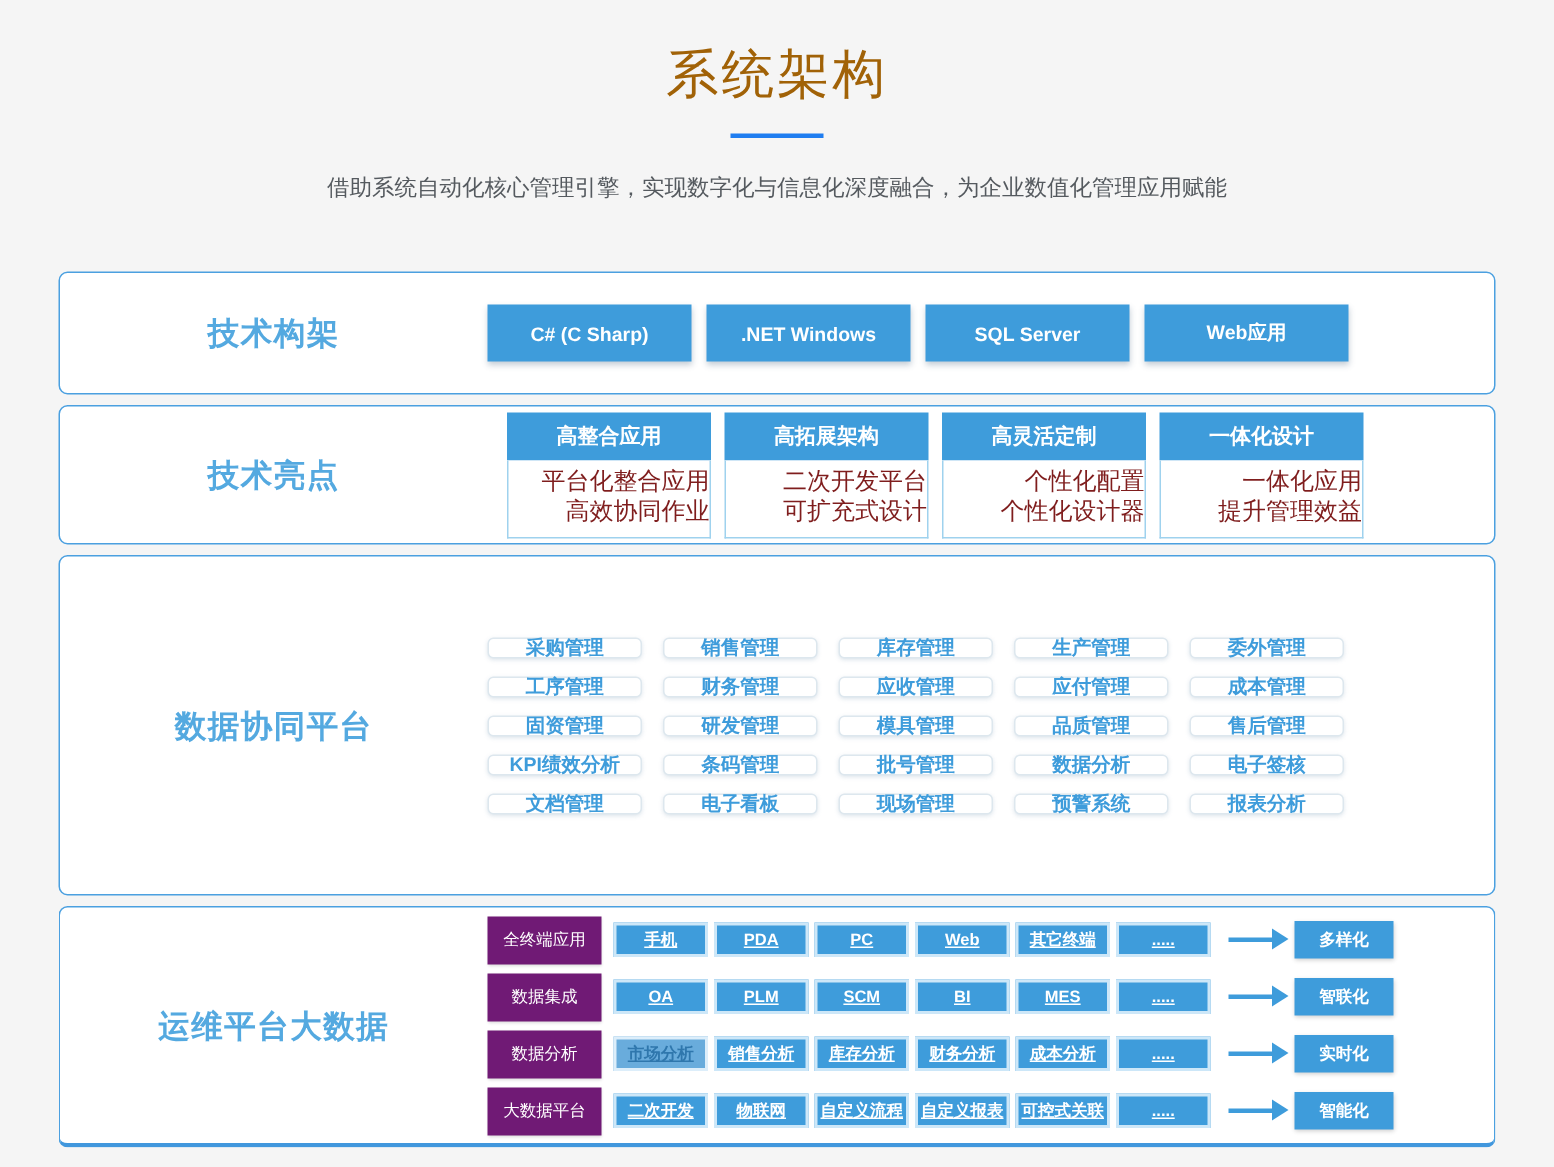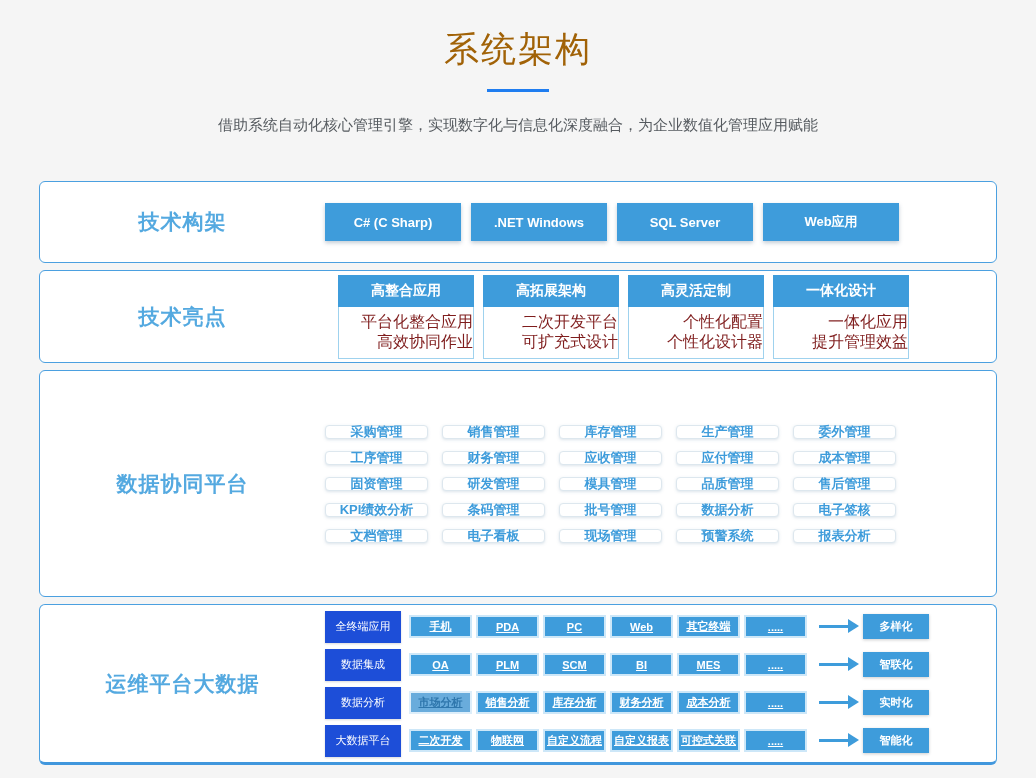--- a/index.html
+++ b/index.html
@@ -104,21 +104,21 @@
     box-shadow: 0 1px 3px rgba(140,165,190,0.3);
     cursor: pointer;
   }
 
   
   .panel-bigdata { height: 161px; }
   .bigdata-rows { display: flex; flex-direction: column; gap: 6px; }
   .bigdata-row { display: flex; align-items: center; }
   .category-tag {
     width: 76px; height: 32px;
-    background: #1d4ed8;
+    background: #701a75;
     color: #fff;
     font-size: 11px;
     display: flex; align-items: center; justify-content: center;
     box-shadow: 0 1px 2px rgba(0,0,0,0.15);
     margin-right: 4px;
     cursor: pointer;
   }
   .btn-mini {
     width: 63px; height: 23px;
     background: #3e9cdb;

